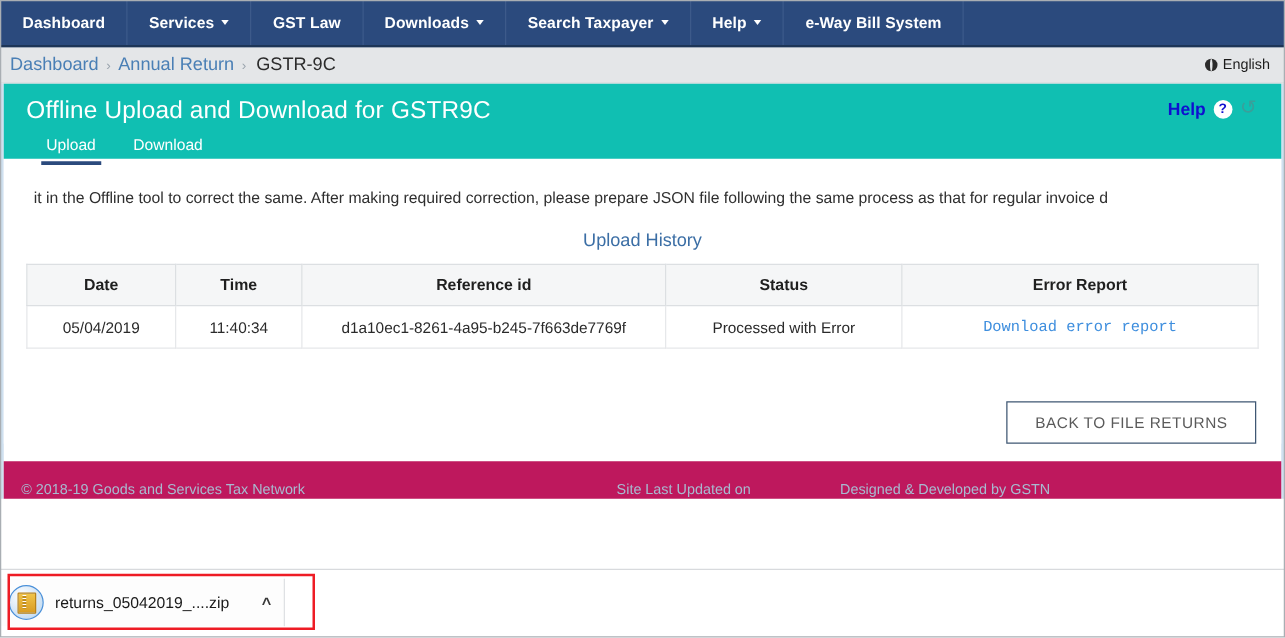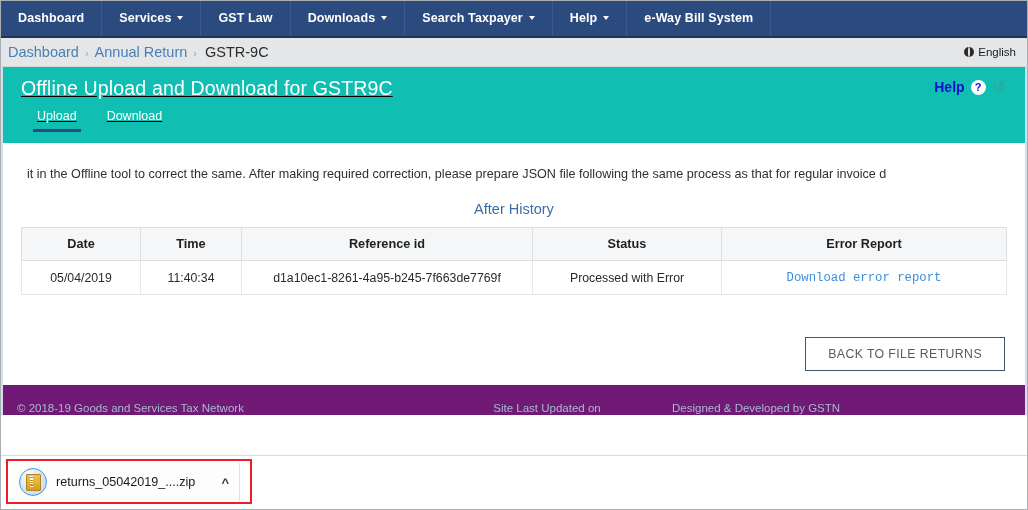--- a/index.html
+++ b/index.html
@@ -122,22 +122,21 @@
     box-sizing: border-box;
     background: #ffffff;
   }
 
   
   .teal {
     background: #10bfb2;
     padding: 9px 18px 0 18px;
     position: relative;
     box-sizing: border-box;
-    height: 76px;
-    text-decoration: underline;
+    height: 60px;
   }
   .teal-title {
     color: #ffffff;
     font-size: 19.5px;
     font-weight: normal;
     letter-spacing: .15px;
     line-height: 24px;
   }
   .teal-help {
     position: absolute;
@@ -283,21 +282,21 @@
     font-size: 12.3px;
     letter-spacing: .4px;
     padding: 9px 22px;
     font-family: "Liberation Sans", sans-serif;
     cursor: pointer;
   }
 
   
   .footer {
     margin-top: 14px;
-    background: #701a75;
+    background: #be185d;
     height: 30px;
     display: flex;
     align-items: flex-end;
     padding: 0 14px 1px 14px;
     box-sizing: border-box;
     overflow: hidden;
   }
   .footer span {
     color: #a8bad0;
     font-size: 11.5px;
@@ -313,21 +312,21 @@
     left: 0;
     top: 455px;
     width: 1028px;
     height: 55px;
     background: #ffffff;
     border-top: 1px solid #d8dadd;
     box-sizing: border-box;
   }
   .dl-item {
     position: absolute;
-    left: 12px;
+    left: 0;
     top: 7px;
     display: flex;
     align-items: center;
     width: 228px;
     height: 38px;
     padding: 0 6px 0 7px;
     box-sizing: border-box;
     background: #fdfdfd;
     border-right: 1px solid #dfe1e4;
     cursor: pointer;
@@ -457,21 +456,21 @@
             <span>Download</span>
           </div>
         </div>
       </div>
 
       <div class="content">
 
         <div class="note">it in the Offline tool to correct the same. After making required correction, please prepare JSON file following the same process as that for regular invoice d</div>
 
 
-        <div class="section-title">After History</div>
+        <div class="section-title">Upload History</div>
 
         <table class="hist">
           <thead>
             <tr>
               <th class="col-date">Date</th>
               <th class="col-time">Time</th>
               <th class="col-ref">Reference id</th>
               <th class="col-stat">Status</th>
               <th class="col-err">Error Report</th>
             </tr>

